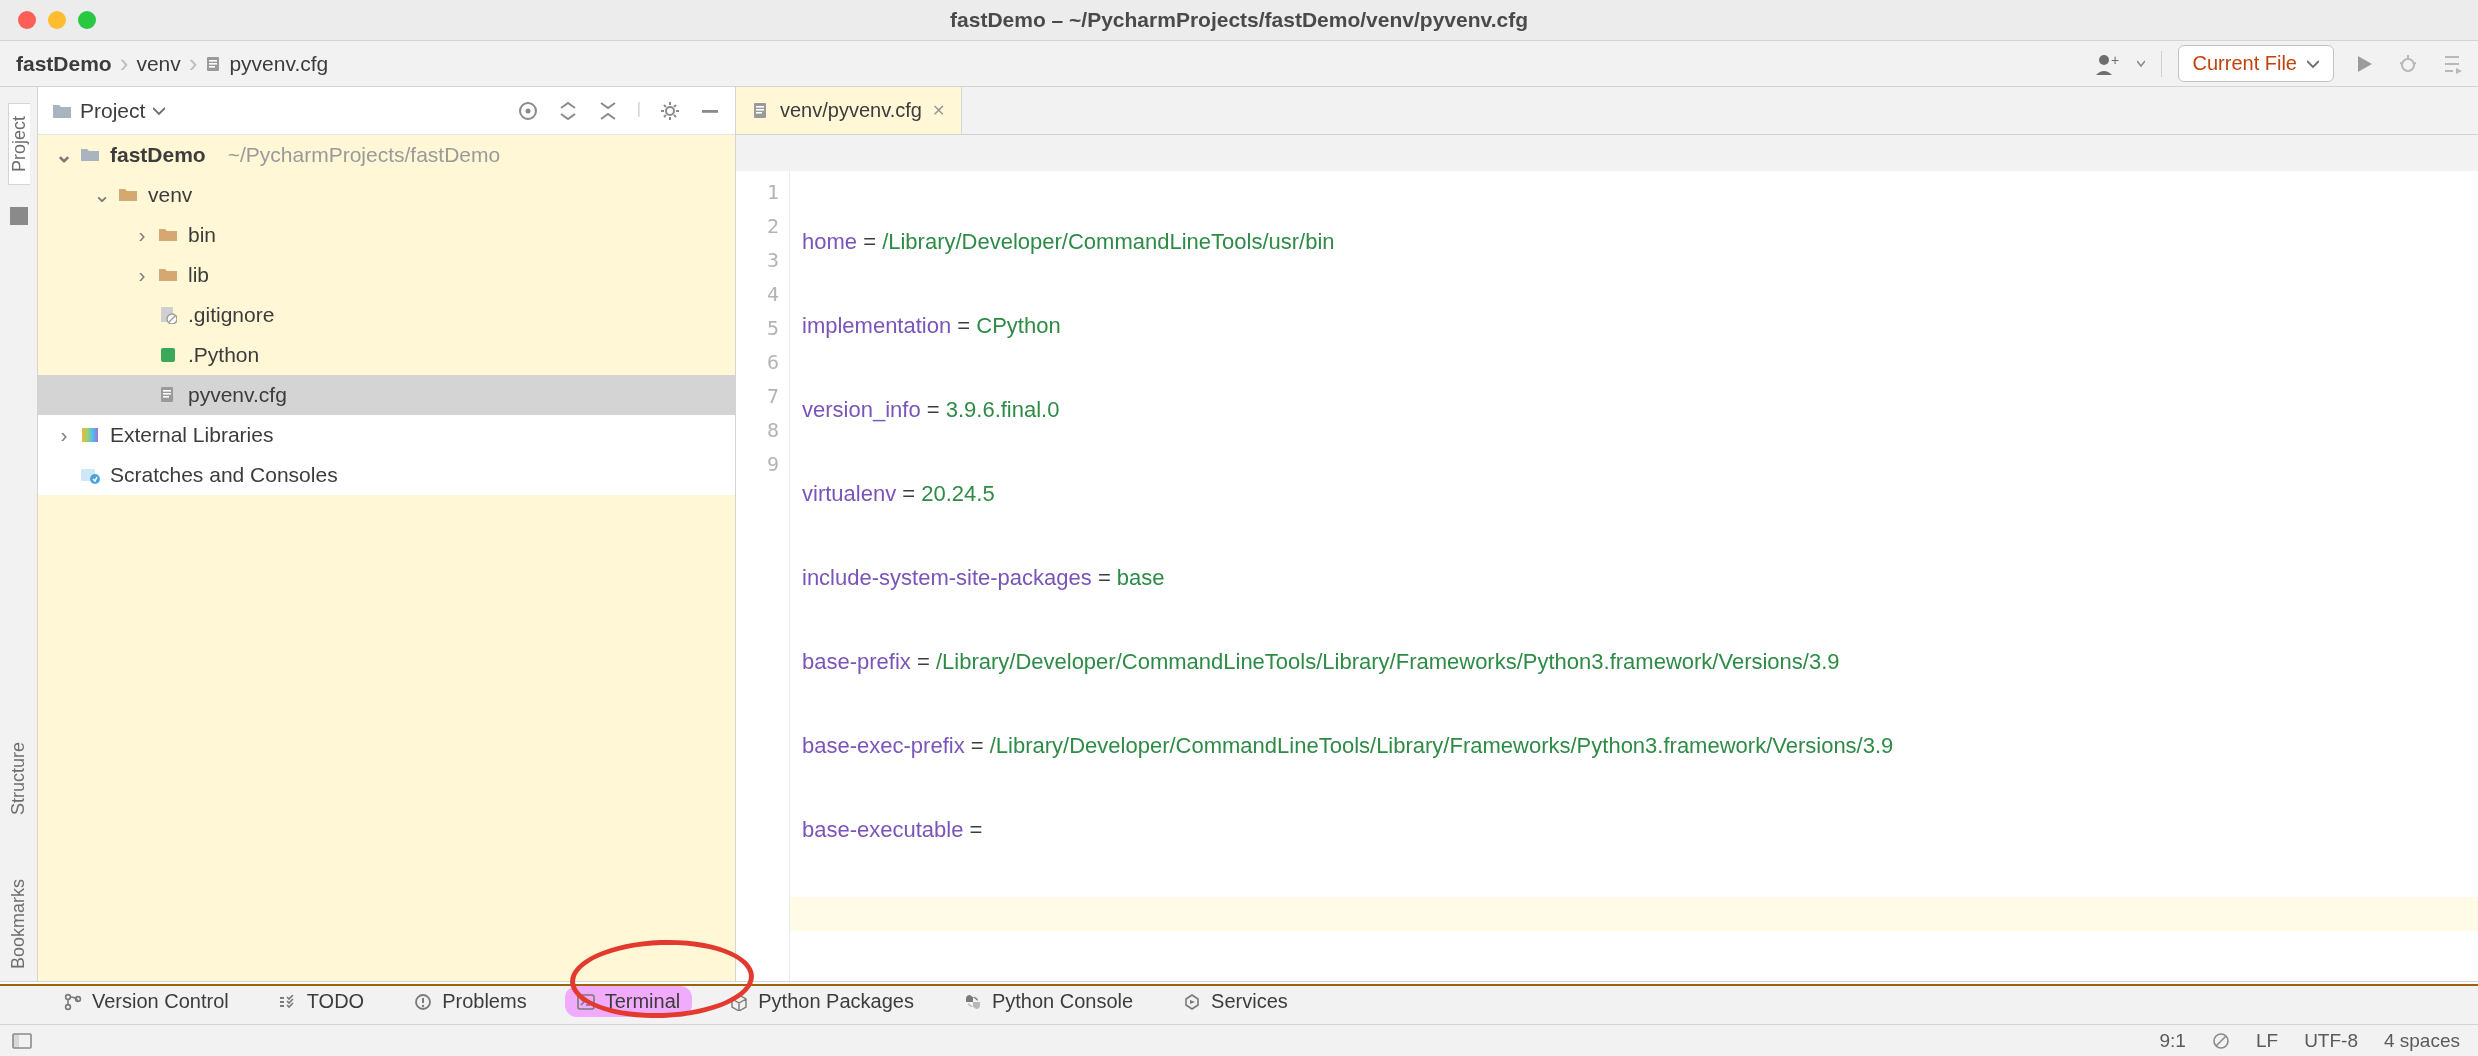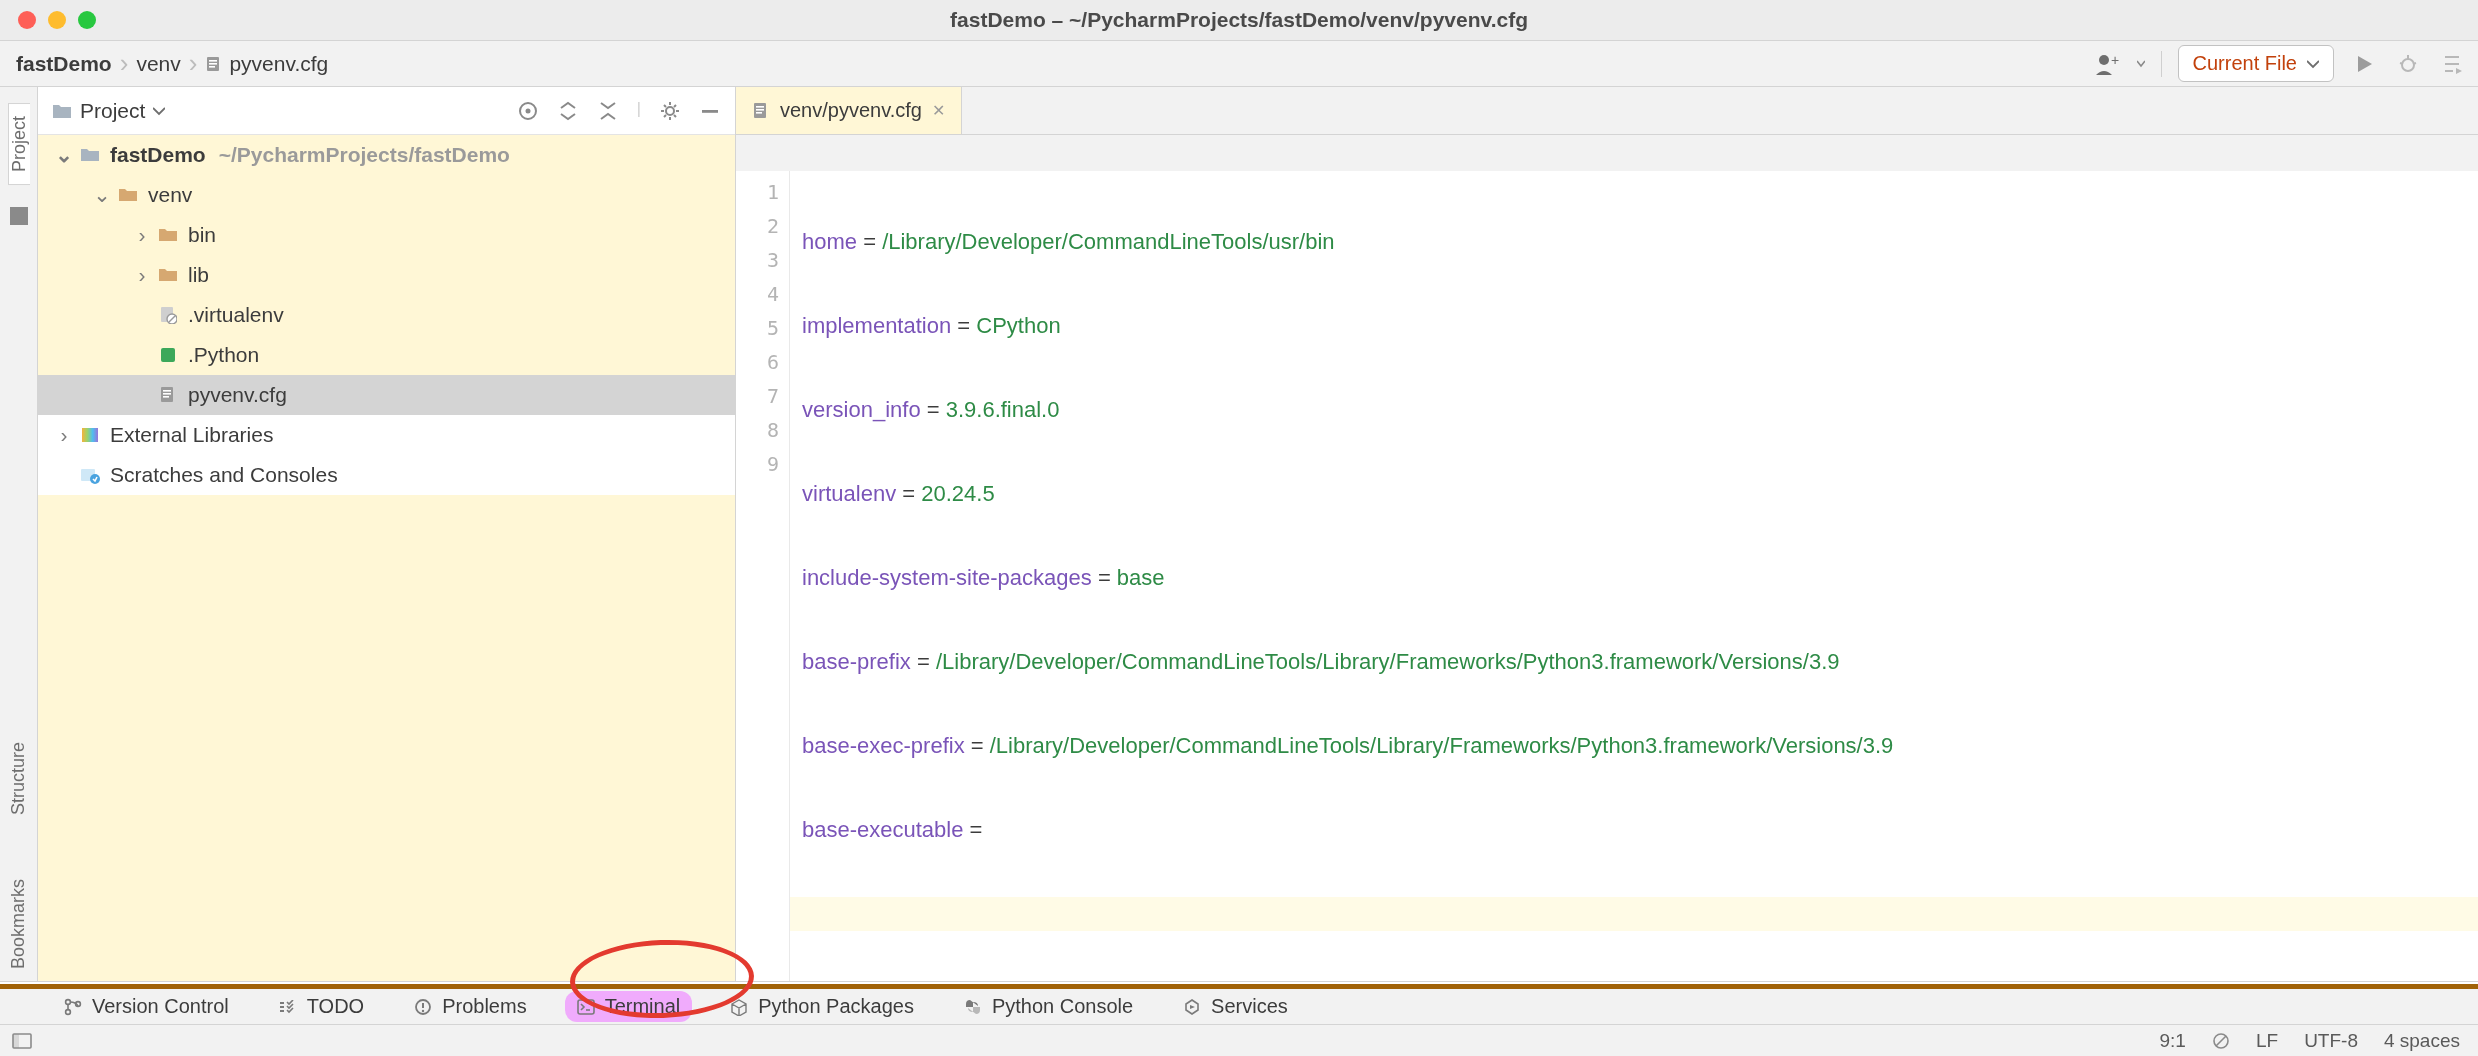--- a/index.html
+++ b/index.html
@@ -35,21 +35,21 @@
 .project-panel { width: 698px; background: #fff; display: flex; flex-direction: column; border-right: 1px solid #d4d4d4; }
 .project-header { height: 48px; display: flex; align-items: center; padding: 0 14px; border-bottom: 1px solid #e4e4e4; }
 .project-header .title { display: flex; align-items: center; gap: 8px; font-size: 21px; color: #3c3c3c; }
 .project-header .spacer { flex: 1; }
 .project-header .tool-icons { display: flex; gap: 18px; color: #8a8a8a; }
 .project-tree { flex: 1; overflow: auto; background: #fff7d6; }
 .tree-row { height: 40px; display: flex; align-items: center; font-size: 21px; color: #3c3c3c; padding-left: 16px; }
 .tree-row .twisty { width: 20px; display: inline-flex; justify-content: center; color: #7a7a7a; margin-right: 4px; }
 .tree-row .icon-slot { width: 24px; display: inline-flex; justify-content: center; margin-right: 8px; }
 .tree-row.bold { font-weight: 700; }
-.tree-row .path-hint { margin-left: 13px; color: #9a9a9a; font-weight: 700; }
+.tree-row .path-hint { margin-left: 22px; color: #9a9a9a; font-weight: 400; }
 .tree-row.indent-1 { padding-left: 54px; }
 .tree-row.indent-2 { padding-left: 94px; }
 .tree-row.selected { background: #d4d4d4; }
 .tree-row.plain-bg { background: #fff; }
 .folder-icon { color: #d6a871; }
 .file-icon-gray { color: #9a9a9a; }
 .ext-lib-icon { background: linear-gradient(90deg,#f6b23c,#9bd36a,#50bdf0,#9775d8); width: 16px; height: 14px; display: inline-block; }
 .scratch-icon { color: #4aa3df; }
 
 
@@ -72,21 +72,21 @@
 .terminal-wrapper { border-top: 1px solid #d4d4d4; background: #fff; height: 284px; display: flex; flex-direction: column; }
 .terminal-tabs { height: 40px; display: flex; align-items: center; padding: 0 18px; gap: 18px; font-size: 20px; color: #3c3c3c; border-bottom: 1px solid #e4e4e4; }
 .terminal-tab-label { color: #3c3c3c; }
 .terminal-tab.active { border-bottom: 3px solid #3b82f6; padding-bottom: 6px; display: flex; align-items: center; gap: 8px; }
 .term-content { flex: 1; font-family: "Menlo","Consolas",monospace; font-size: 22px; color: #000; padding: 10px 18px; position: relative; }
 .term-prompt { display: flex; align-items: center; gap: 8px; }
 .redacted { display: inline-block; background: #000; height: 18px; }
 .term-cursor { display: inline-block; width: 16px; height: 28px; background: #000; vertical-align: text-bottom; }
 
 
-.bottom-toolbar { position: absolute; left: 0; right: 0; bottom: 32px; height: 40px; background: #f2f2f2; border-top: 5px solid #a16207; display: flex; align-items: center; padding-left: 52px; gap: 26px; font-size: 20px; color: #3c3c3c; }
+.bottom-toolbar { position: absolute; left: 0; right: 0; bottom: 32px; height: 40px; background: #f2f2f2; border-top: 2px solid #a16207; display: flex; align-items: flex-start; padding-left: 52px; gap: 26px; font-size: 20px; color: #3c3c3c; }
 .bottom-btn { display: flex; align-items: center; gap: 10px; padding: 4px 12px; color: #3c3c3c; }
 .bottom-btn.active { background: #f0abfc; border-radius: 12px; }
 .bottom-btn .ico { color: #7a7a7a; font-size: 18px; }
 
 .terminal-highlight { position: absolute; width: 184px; height: 78px; border: 5px solid #e33a2f; border-radius: 50%; left: 570px; bottom: 6px; pointer-events: none; transform: rotate(-2deg); }
 
 
 .status-bar { position: absolute; left: 0; right: 0; bottom: 0; height: 32px; background: #f2f2f2; border-top: 1px solid #d4d4d4; display: flex; align-items: center; justify-content: flex-end; gap: 26px; padding: 0 18px; font-size: 19px; color: #5a5a5a; }
 .status-left { position: absolute; left: 12px; }
 .status-left svg { color: #8a8a8a; }
@@ -249,21 +249,21 @@
       </div>
       <div class="tree-row indent-2">
         <span class="twisty"></span>
         <span class="icon-slot file-icon-gray">
             <svg width="18" height="18">
               <rect x="2" y="1" width="12" height="15" rx="1" fill="#cfcfcf"></rect>
               <circle cx="13" cy="13" r="5" fill="#fff" stroke="#9a9a9a" stroke-width="1.4"></circle>
               <line x1="10" y1="16" x2="16" y2="10" stroke="#9a9a9a" stroke-width="1.4"></line>
             </svg>
           </span>
-        <span>.virtualenv</span>
+        <span>.gitignore</span>
       </div>
       <div class="tree-row indent-2">
         <span class="twisty"></span>
         <span class="icon-slot">
             <svg width="18" height="18">
               <rect x="2" y="2" width="14" height="14" rx="2" fill="#3ca85a"></rect>
             </svg>
           </span>
         <span>.Python</span>
       </div>

